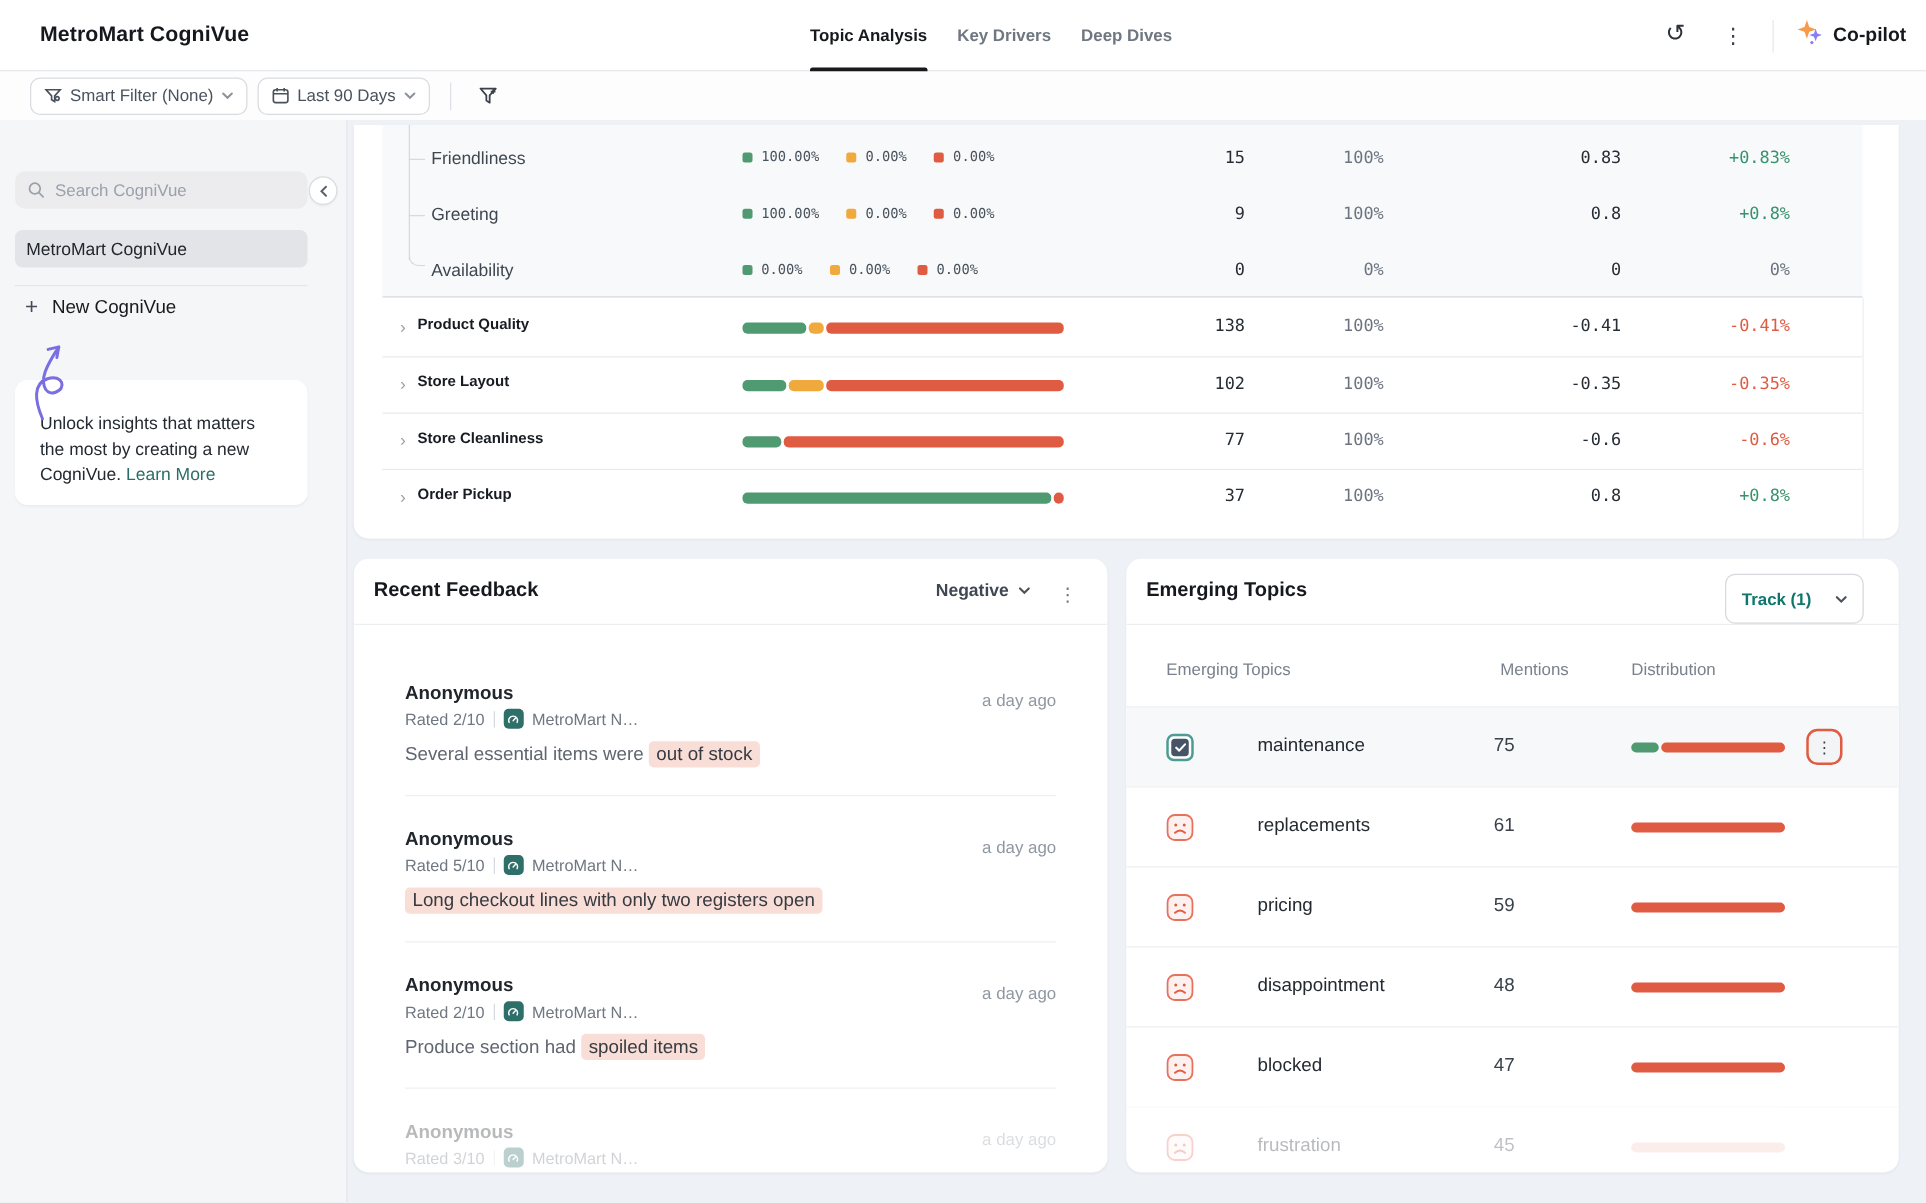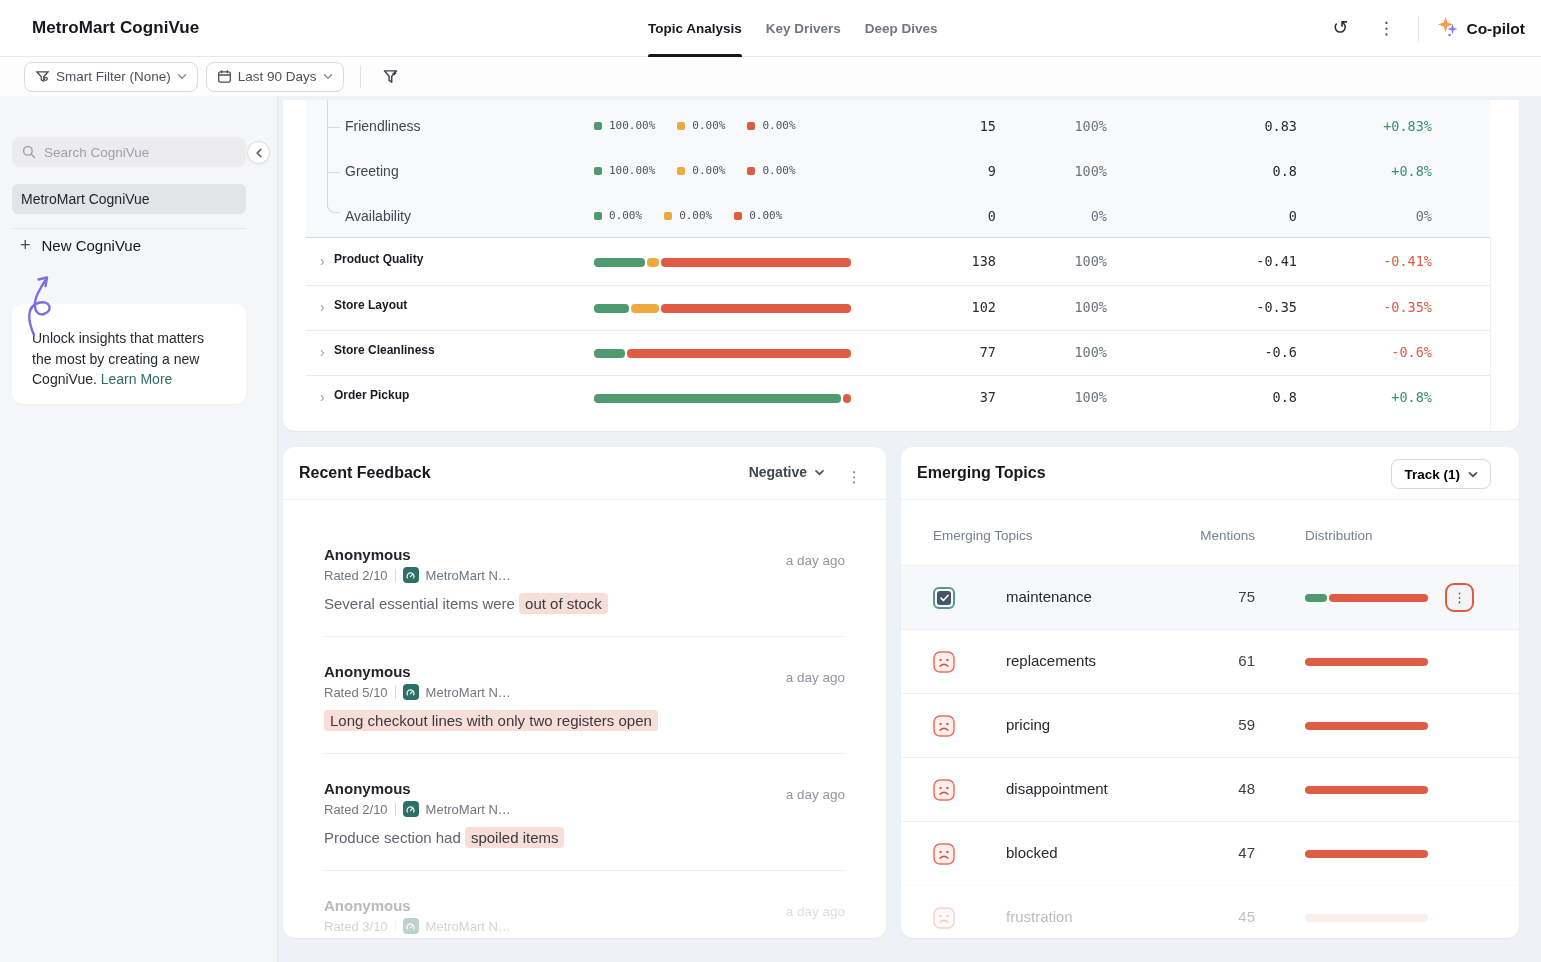--- a/index.html
+++ b/index.html
@@ -93,30 +93,30 @@
   .src-badge { width:16px; height:16px; border-radius:4px; background:var(--c-badge_teal); display:flex; align-items:center; justify-content:center; flex:none; }
   .fb-time { position:absolute; right:0; top:7px; font-size:13.5px; color:#8f97a1; }
   .fb-text { position:absolute; left:0; top:46px; font-size:15px; color:#5f6670; line-height:24px; }
   .hl { background:var(--c-highlight_bg); color:#353b41; border-radius:4px; padding:2px 6px; }
   .hl:empty { display:none; }
   .fb-div { position:absolute; left:41px; width:521px; height:1px; background:#eef0f2; }
   .faded { opacity:.32; }
 
   
   .et-card { left:901px; top:447px; width:618px; height:491px; overflow:hidden; }
-  .track-btn { position:absolute; right:28px; top:12px; height:30px; padding:0 12px; background:#ffffff; border:1px solid #d5d8dd; border-radius:8px; display:flex; align-items:center; gap:8px; font-size:13.5px; font-weight:700; color:#000000; cursor:pointer; }
+  .track-btn { position:absolute; right:28px; top:12px; height:40px; padding:0 12px; background:#ffffff; border:1px solid #d5d8dd; border-radius:8px; display:flex; align-items:center; gap:19px; font-size:13.5px; font-weight:700; color:#0f766e; cursor:pointer; }
   .et-colhead { position:absolute; top:81px; font-size:13.5px; color:#79828c; }
   .et-row { position:absolute; left:0; right:0; height:64px; border-top:1px solid #eef0f2; }
   .et-row.hl-row { background:#f7f8fa; }
   .et-icon { position:absolute; left:32px; top:21px; width:22px; height:22px; }
   .checkbox { width:22px; height:22px; border:2px solid var(--c-check_teal); border-radius:6px; background:#fff; display:flex; align-items:center; justify-content:center; }
   .checkbox .inner { width:14px; height:14px; border-radius:3px; background:#475467; display:flex; align-items:center; justify-content:center; }
   .sadface { width:22px; height:22px; }
   .et-label { position:absolute; left:61px; top:22px; font-size:15px; color:#242a31;margin-left:44px; }
-  .et-mentions { position:absolute; right:264px; top:22px; width:60px; text-align:right; font-size:15px; color:#3a414a; }
+  .et-mentions { position:absolute; right:264px; top:22px; width:60px; font-size:15px; color:#3a414a; }
   .et-bar { left:404px; top:28px; width:123px; height:8px; }
   .et-kebab-btn { position:absolute; right:45px; top:17px; width:29px; height:29px; background:#f3f4f6; border:2.5px solid var(--c-negative); border-radius:9px; display:flex; align-items:center; justify-content:center; cursor:pointer; }
 </style>
 </head>
 <body>
 
 <div id="app">
 
   <div class="topbar">
     <div class="app-title">MetroMart CogniVue</div>

